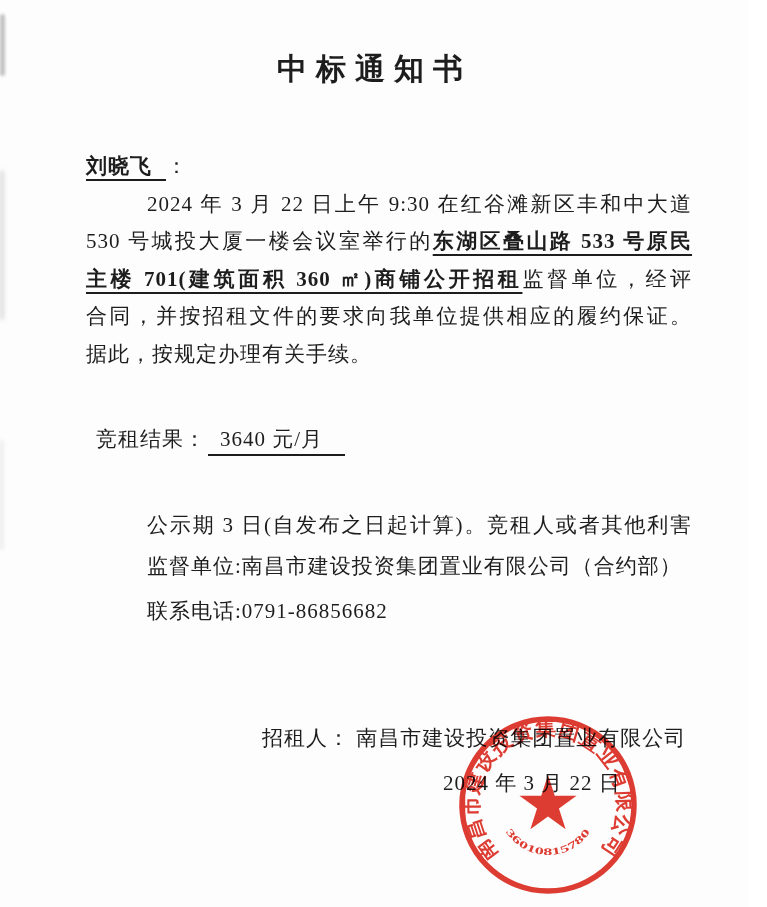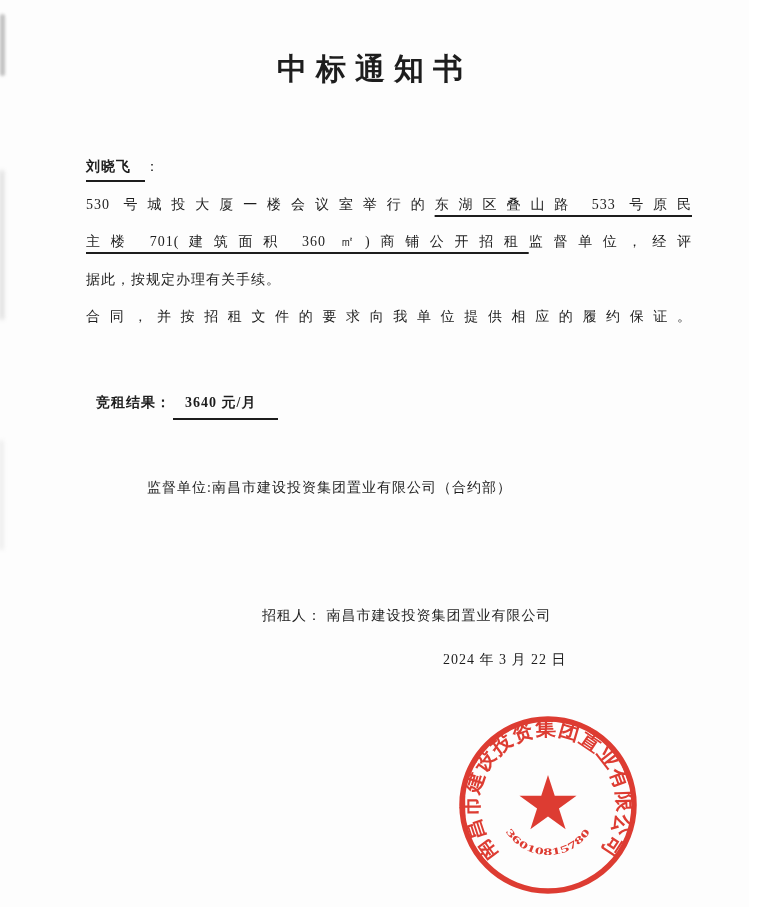--- a/index.html
+++ b/index.html
@@ -19,21 +19,21 @@
   .doc-title {
     padding-top: 48px;
     line-height: 42px;
     text-align: center;
     font-size: 30px;
     font-weight: bold;
     letter-spacing: 9px;
   }
   .content {
     padding: 0 57px 0 86px;
-    font-size: 14px;
+    font-size: 21px;
     line-height: 37.5px;
     letter-spacing: 1px;
   }
   .line {
     text-align: justify;
     text-align-last: justify;
   }
   .line.no-stretch {
     text-align: left;
     text-align-last: left;
@@ -41,39 +41,39 @@
   .indent { text-indent: 61px; }
   .salutation { margin-top: 58px; }
   .salutation .name {
     display: inline-block;
     font-weight: bold;
     border-bottom: 2px solid #1d1d1d;
     padding-right: 14px;
     line-height: 26px;
   }
   .bold-u {
-    font-weight: normal;
+    font-weight: bold;
     text-decoration: underline;
     text-decoration-thickness: 2px;
     text-underline-offset: 6px;
   }
   .result-line {
     margin-top: 48px;
     margin-left: 10px;
-    font-weight: bold;
+    font-weight: normal;
   }
   .result-line .value {
     display: inline-block;
     border-bottom: 2px solid #1d1d1d;
     padding: 0 22px 2px 12px;
     line-height: 26px;
     margin-left: 2px;
   }
   .p2 { margin-top: 48px; }
-  .supervisor { margin-top: 19px; margin-left: 61px; }
+  .supervisor { margin-top: 4px; margin-left: 61px; }
   .phone { margin-top: 7px; margin-left: 61px; }
   .signature { margin-top: 90px; margin-left: 176px; }
   .date-line { margin-top: 7px; margin-left: 357px; }
   .stamp {
     position: absolute;
     left: 448px;
     top: 705px;
     width: 200px;
     height: 200px;
     mix-blend-mode: multiply;
@@ -99,32 +99,35 @@
 
 <div class="page">
 
   <div class="doc-title">中标通知书</div>
 
   <div class="content">
 
     <div class="line no-stretch salutation"><span class="name">刘晓飞</span><span>：</span></div>
 
     <div>
+      <div class="line indent"><span>2024 年 3 月 22 日上午 9:30 在红谷滩新区丰和中大道</span></div>
       <div class="line"><span>530 号城投大厦一楼会议室举行的</span><span class="bold-u">东湖区叠山路 533 号原民</span></div>
       <div class="line"><span class="bold-u">主楼 701(建筑面积 360 ㎡)商铺公开招租</span><span>监督单位，经评</span></div>
+      <div class="line"><span>合同，并按招租文件的要求向我单位提供相应的履约保证。</span></div>
       <div class="line no-stretch"><span>据此，按规定办理有关手续。</span></div>
-      <div class="line"><span>合同，并按招租文件的要求向我单位提供相应的履约保证。</span></div>
     </div>
 
     <div class="line no-stretch result-line"><span>竞租结果：</span><span class="value">3640 元/月</span></div>
 
     <div class="p2">
+      <div class="line indent"><span>公示期 3 日(自发布之日起计算)。竞租人或者其他利害</span></div>
     </div>
 
     <div class="line no-stretch supervisor">监督单位:南昌市建设投资集团置业有限公司（合约部）</div>
+    <div class="line no-stretch phone">联系电话:0791-86856682</div>
 
     <div class="line no-stretch signature"><span>招租人： </span><span>南昌市建设投资集团置业有限公司</span></div>
 
     <div class="line no-stretch date-line">2024 年 3 月 22 日</div>
 
   </div>
 
   <div class="stamp">
     <svg viewBox="-100 -100 200 200" xmlns="http://www.w3.org/2000/svg">
       <defs>

